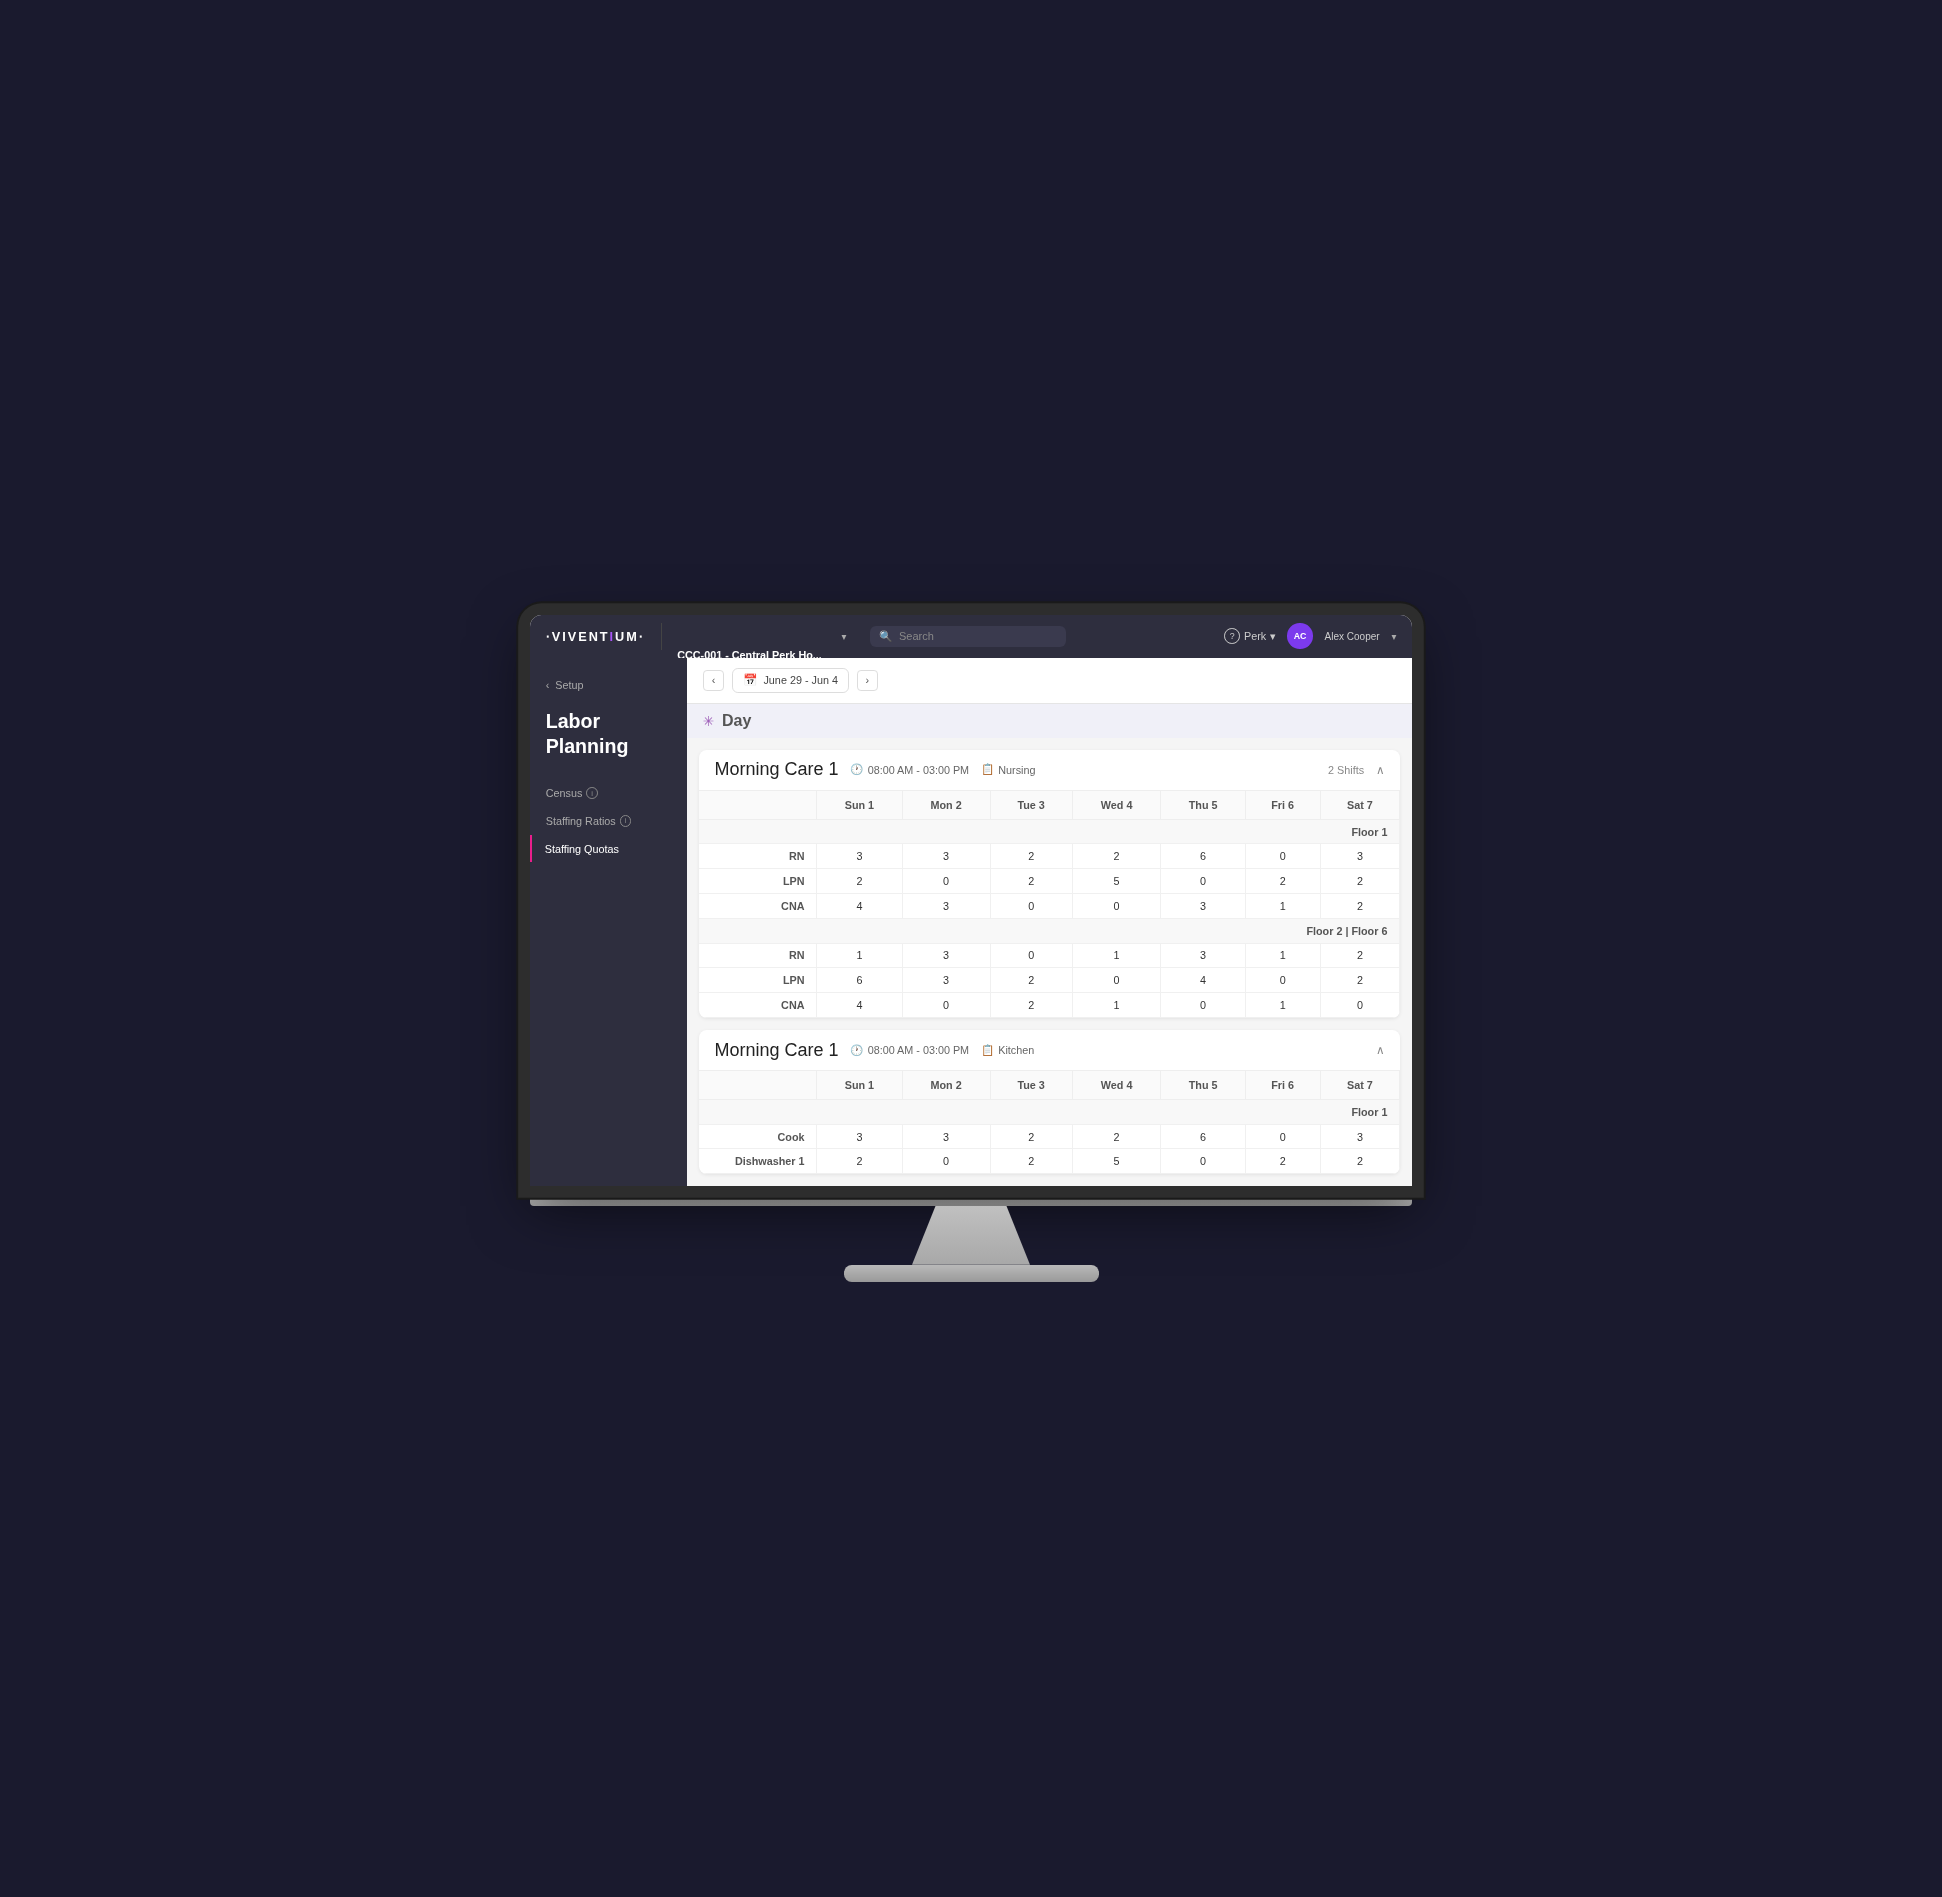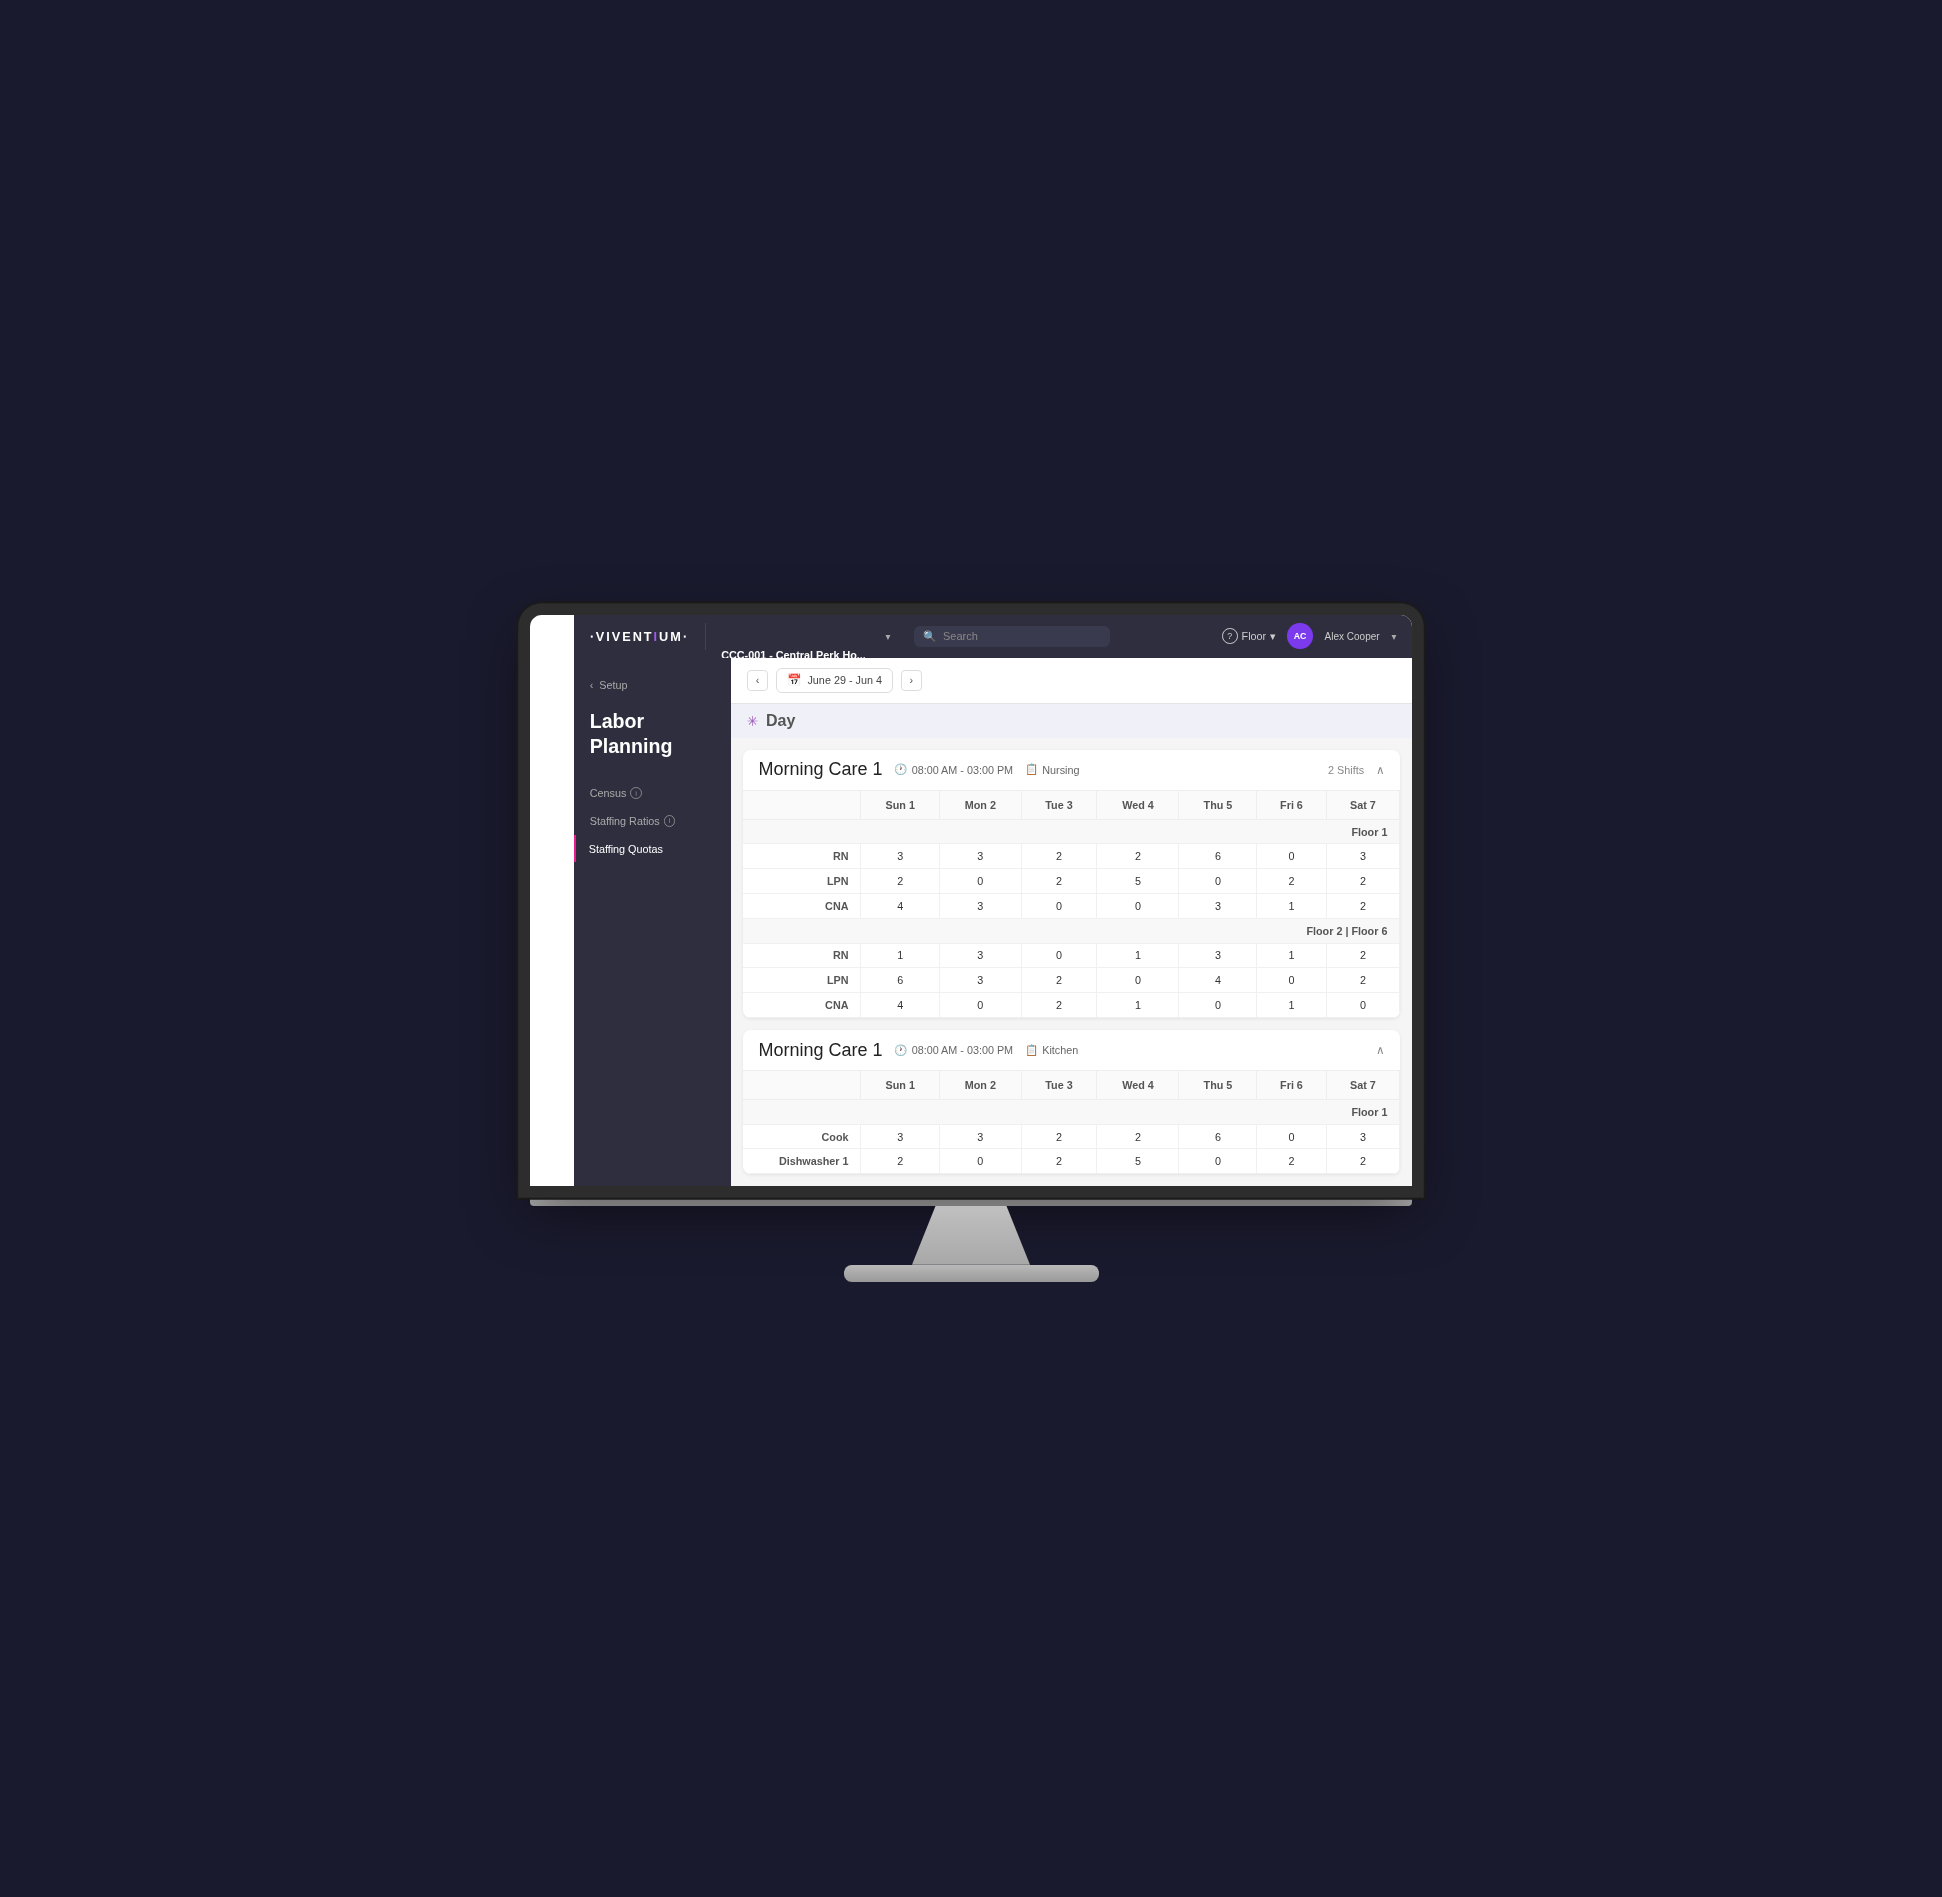--- a/index.html
+++ b/index.html
@@ -17,21 +17,20 @@
       width: 882px;
       margin: 0 auto;
     }
 
     .monitor-screen-area {
       background: #fff;
       border-radius: 11.8px 11.8px 0 0;
       overflow: hidden;
       box-shadow: 0 0 0 11.8px #2d2d2d, 0 0 0 13.7px #1a1a1a, 0 19.6px 59px rgba(0,0,0,0.6);
       position: relative;
-      padding-left: 44px;
     }
 
     
     .top-bar {
       background: #2e2e3e;
       display: flex;
       align-items: center;
       height: 43px;
       padding: 0 15.7px;
       gap: 15.7px;
@@ -398,21 +397,21 @@
         <span class="company-sub">Test</span>
       </div>
       <span class="dropdown-arrow">▾</span>
       <div class="search-bar">
         <span style="color:#888;font-size:10.8px;">🔍</span>
         <input type="text" placeholder="Search" style="">
       </div>
       <div class="top-bar-right">
         <div class="help-btn">
           <div class="help-circle">?</div>
-          <span>Floor</span>
+          <span>Perk</span>
           <span>▾</span>
         </div>
         <div class="user-avatar">AC</div>
         <span class="user-name">Alex Cooper</span>
         <span style="color:#aaa;font-size:9.8px;">▾</span>
       </div>
     </div>
 
     <div class="app-layout">
 

